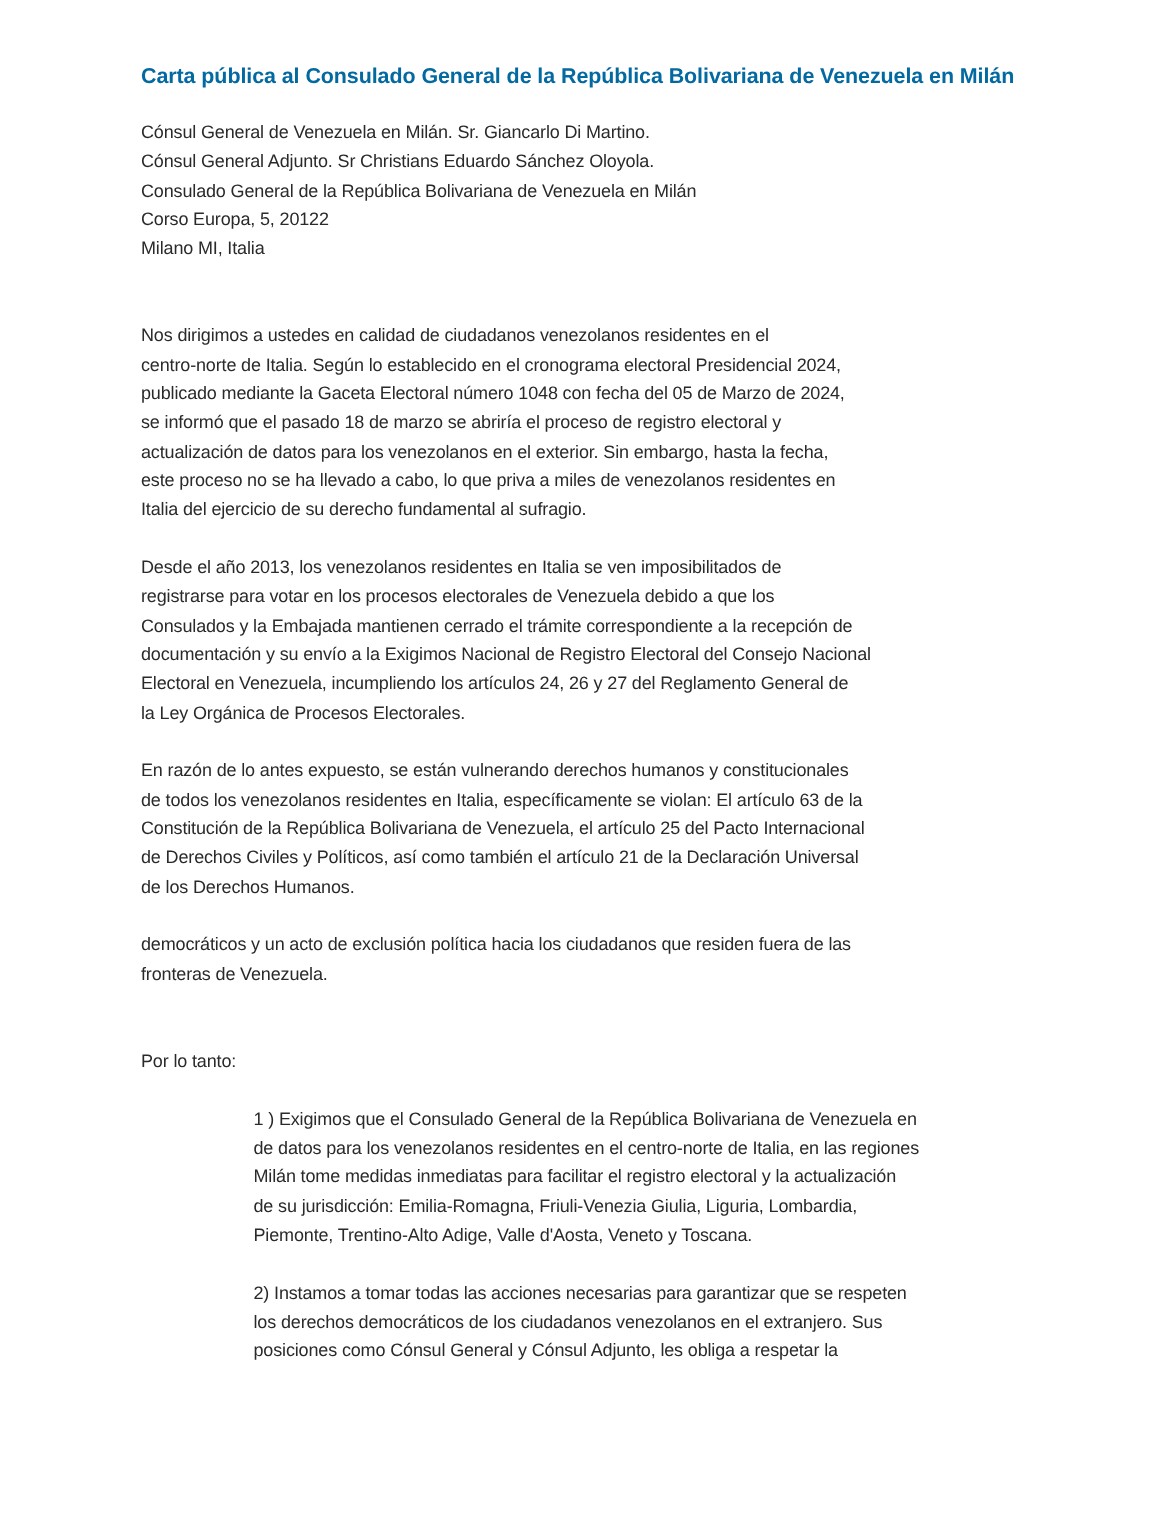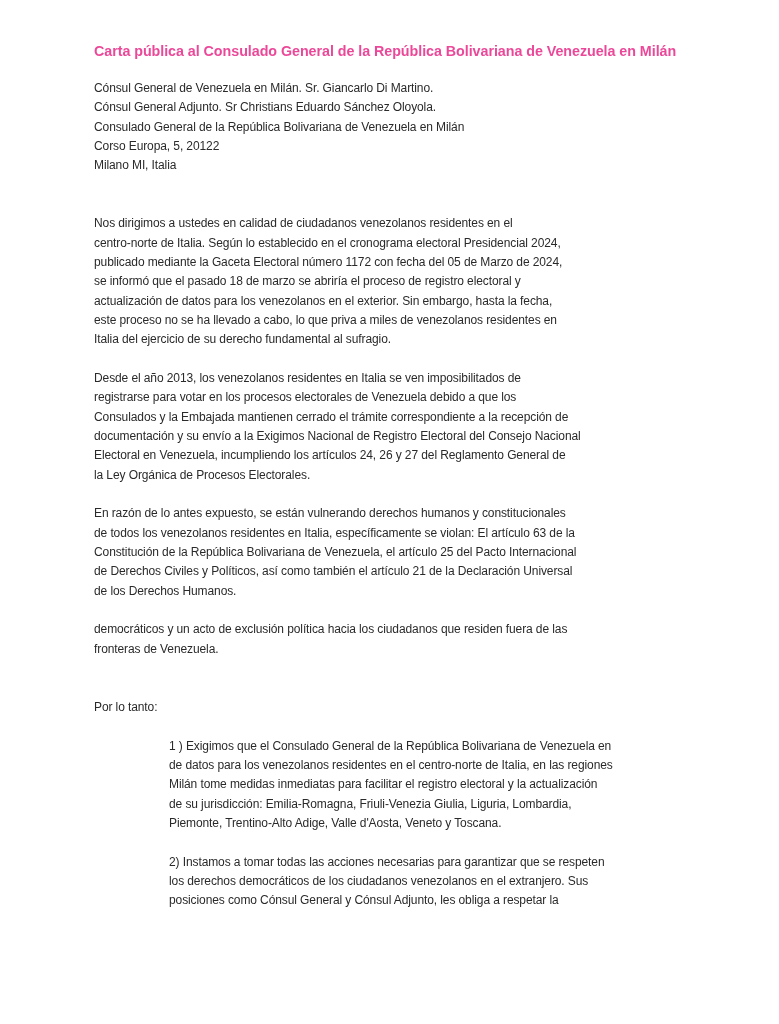--- a/index.html
+++ b/index.html
@@ -18,21 +18,21 @@
   .page {
     position: absolute;
     left: 94px;
     top: 42px;
     width: 610px;
   }
   .title {
     font-weight: bold;
     font-size: 14.3px;
     line-height: 19px;
-    color: #ec4899;
+    color: #0369a1;
     margin: 0 0 18px 0;
     white-space: nowrap;
     letter-spacing: -0.05px;
   }
   .p {
     font-size: 12px;
     line-height: 19.3px;
     margin: 0;
     letter-spacing: -0.1px;
   }
@@ -65,21 +65,21 @@
   </div>
 
   <div class="gap"></div>
 
 
   <div class="gap"></div>
 
   <p class="p">
     <span class="line">Nos dirigimos a ustedes en calidad de ciudadanos venezolanos residentes en el</span>
     <span class="line">centro-norte de Italia. Según lo establecido en el cronograma electoral Presidencial 2024,</span>
-    <span class="line">publicado mediante la Gaceta Electoral número 1172 con fecha del 05 de Marzo de 2024,</span>
+    <span class="line">publicado mediante la Gaceta Electoral número 1048 con fecha del 05 de Marzo de 2024,</span>
     <span class="line">se informó que el pasado 18 de marzo se abriría  el proceso de registro electoral y</span>
     <span class="line">actualización de datos para los venezolanos en el exterior. Sin embargo, hasta la fecha,</span>
     <span class="line">este proceso no se ha llevado a cabo, lo que priva a miles de venezolanos residentes en</span>
     <span class="line">Italia del ejercicio de su derecho fundamental al sufragio.</span>
   </p>
 
   <div class="gap"></div>
 
   <p class="p">
     <span class="line">Desde el año 2013, los venezolanos residentes en Italia se ven imposibilitados de</span>

